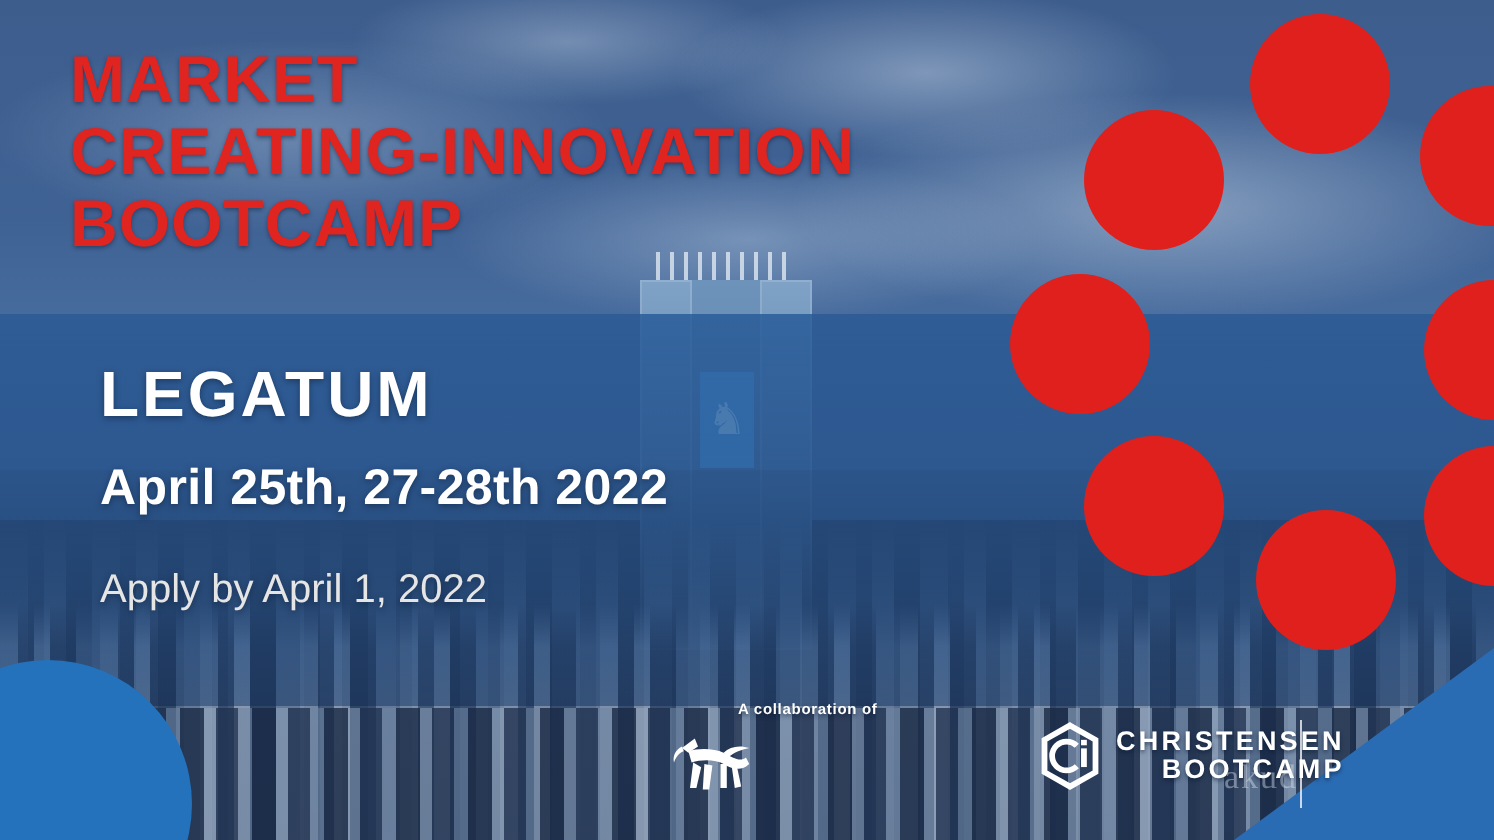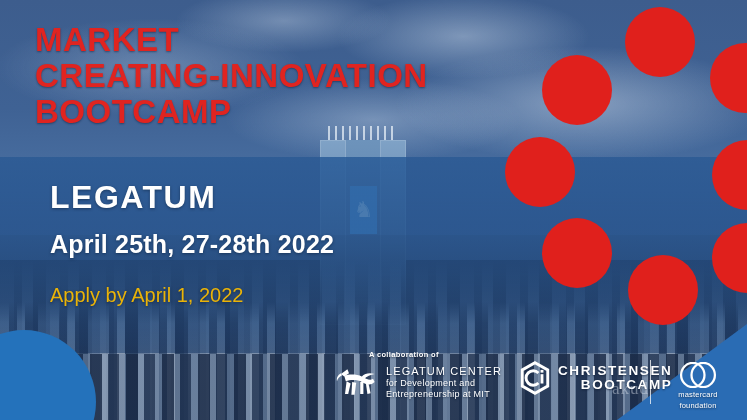--- a/index.html
+++ b/index.html
@@ -151,21 +151,21 @@
   }
   .dates {
     position:absolute; left:50px; top:230px;
     color:#ffffff; font-weight:bold; font-size:25px;
     line-height:28px; letter-spacing:.2px;
     text-shadow:0 1px 3px rgba(10,25,48,.5);
     text-align:right;
   }
   .apply {
     position:absolute; left:50px; top:283px;
-    color:#eab308; font-weight:400; font-size:20px;
+    color:#e5e5e5; font-weight:400; font-size:20px;
     line-height:24px;
     text-shadow:0 1px 3px rgba(10,25,48,.5);
   }
 
   
   .collab-label {
     position:absolute; left:369px; top:350px;
     color:#ffffff; font-weight:bold; font-size:7.5px;
     letter-spacing:.35px;
     text-shadow:0 1px 2px rgba(10,25,48,.6);
@@ -265,50 +265,35 @@
                    C47 29, 41 27, 36 24 C31 21, 22 21, 16 23 Z"></path>
           <path d="M17 23 L15 39 L19 39 L22 26 Z"></path>
           <path d="M24 24 L23 40 L27 40 L29 25 Z"></path>
           <path d="M34 24 L34 39 L38 39 L38 24 Z"></path>
           <path d="M41 25 L43 39 L47 38 L44 24 Z"></path>
           <path d="M10 13 C6 15, 4 19, 5 23 C6 20, 8 17, 11 16 Z"></path>
           <path d="M36 17 C40 13, 46 12, 52 14 C47 15, 42 17, 39 20 Z"></path>
         </g>
       </svg>
     </div>
-    <div class="legatum-text">
-      <div class="l1">LEGATUM CENTER</div>
-      <div class="l2">for Development and</div>
-      <div class="l3">Entrepreneurship at MIT</div>
-    </div>
   </div>
 
   <div class="christensen">
     <div class="ci-mark">
       <svg viewBox="0 0 40 40" width="34" height="34" aria-hidden="true">
         <path d="M20 2 L35 10.5 L35 29.5 L20 38 L5 29.5 L5 10.5 Z" fill="none" stroke="#ffffff" stroke-width="3.4"></path>
         <path d="M24 14 A8.5 8.5 0 1 0 24 26" fill="none" stroke="#ffffff" stroke-width="3.4" stroke-linecap="butt"></path>
         <rect x="26.5" y="15.5" width="3.4" height="11" fill="#ffffff"></rect>
         <rect x="26.5" y="10.5" width="3.4" height="3.2" fill="#ffffff"></rect>
       </svg>
     </div>
     <div class="ci-text">
       <div class="c1">CHRISTENSEN</div>
       <div class="c2">BOOTCAMP</div>
     </div>
   </div>
 
   <div class="divider"></div>
 
-  <div class="mastercard">
-    <div class="mc-mark">
-      <svg viewBox="0 0 50 30" width="44" height="26" aria-hidden="true">
-        <ellipse cx="19" cy="15" rx="13.5" ry="14" fill="none" stroke="#ffffff" stroke-width="2.6"></ellipse>
-        <ellipse cx="31" cy="15" rx="13.5" ry="14" fill="none" stroke="#ffffff" stroke-width="2.6"></ellipse>
-      </svg>
-    </div>
-    <div class="mc-text">mastercard</div>
-    <div class="mc-text">foundation</div>
-  </div>
 
   <div class="watermark">akud</div>
 
 </div>
 
 </body></html>

